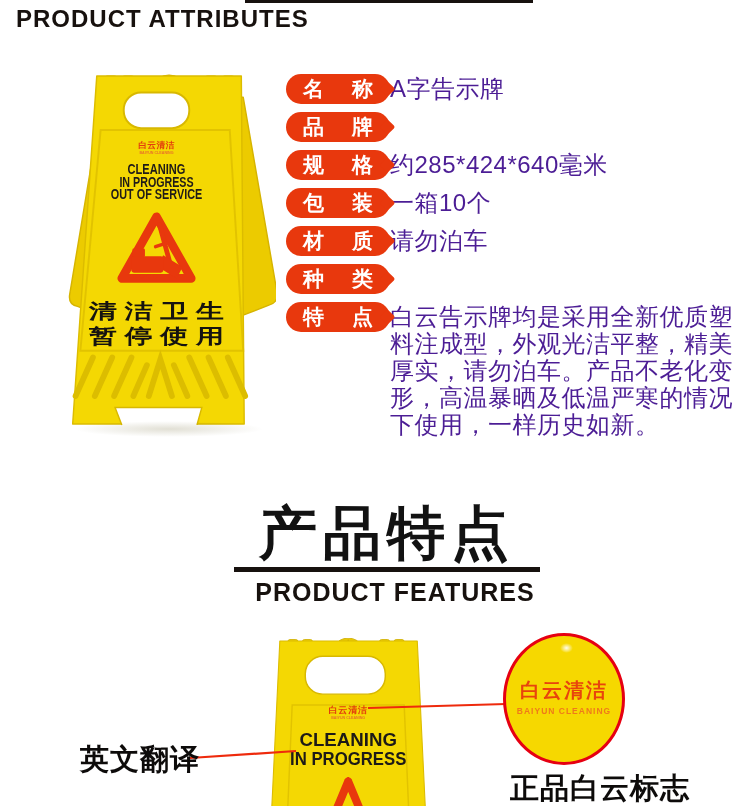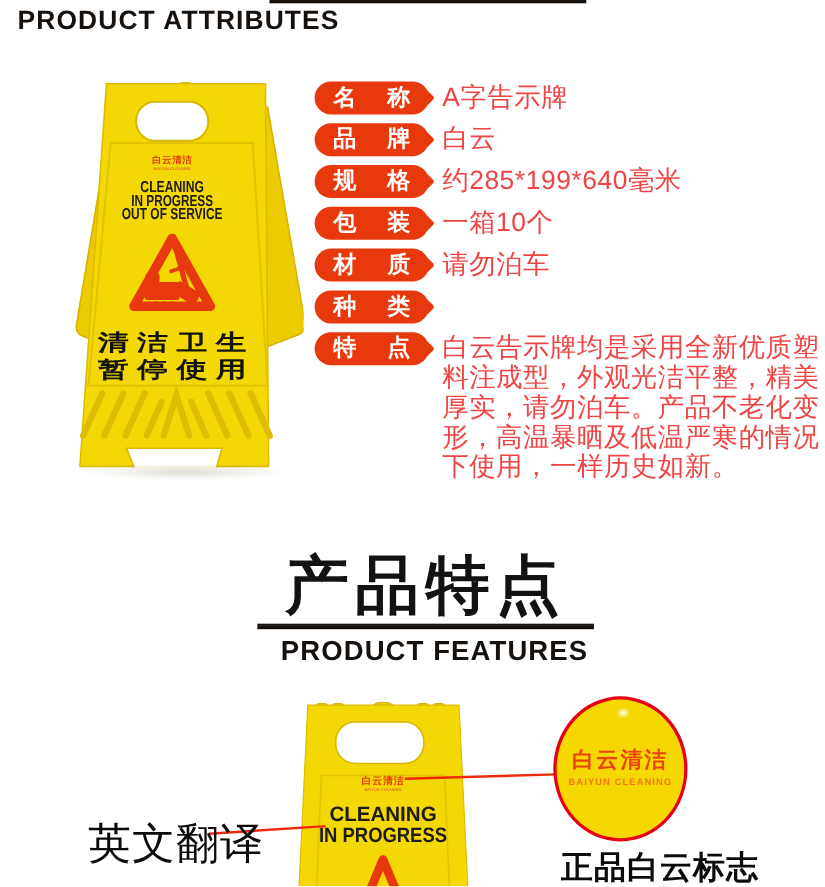--- a/index.html
+++ b/index.html
@@ -23,39 +23,39 @@
     position:relative; flex:0 0 104px; width:104px; height:30px;
     background:#e8380d; border-radius:15px;
     display:flex; justify-content:space-between; align-items:center;
     padding:0 17px; color:#fff; font-size:21px; font-weight:700; line-height:30px;
   }
   .pill::after {
     content:""; position:absolute; right:-3px; top:50%; width:11px; height:11px;
     background:#e8380d; transform:translateY(-50%) rotate(45deg); border-radius:2px;
   }
   .attr-value {
-    flex:1; max-width:346px; margin-left:12px; margin-top:1px;
-    font-size:24px; line-height:27px; letter-spacing:0.5px; color:#ef4444;
+    flex:1; max-width:346px; margin-top:1px;
+    font-size:24px; line-height:27px; letter-spacing:0.5px; color:#4c1d95;
   }
   
   .features-header { position:absolute; left:12px; top:502px; width:750px; text-align:center; }
   .features-title-cn { font-size:58px; font-weight:900; letter-spacing:6px; color:#121212; line-height:62px; }
   .features-rule { width:306px; height:3px; margin:3px auto 0;
     border-top:2px solid #17110e; border-bottom:3px solid #17110e; }
   .features-title-en { margin-top:6px; font-size:25px; font-weight:700; letter-spacing:1px; color:#17110e;padding-left:16px; }
   
   .sign1 { position:absolute; left:64px; top:74px; width:212px; height:353px; }
   .sign1-shadow { position:absolute; left:74px; top:421px; width:190px; height:16px;
     background:radial-gradient(ellipse at center, rgba(90,80,20,0.18), rgba(0,0,0,0) 70%); }
   .bottom-sec { position:absolute; left:0; top:630px; width:750px; height:176px; overflow:hidden; }
   .sign2 { position:absolute; left:266px; top:8px; width:160px; height:169px; }
   .leader-lines { position:absolute; left:0; top:0; width:750px; height:176px; pointer-events:none; }
   .callout-left {
     position:absolute; left:80px; top:110px;
-    font-size:39px; font-weight:400; color:#0d0b0a; letter-spacing:1px;
+    font-size:29px; font-weight:700; color:#0d0b0a; letter-spacing:1px;
   }
   .badge-circle {
     position:absolute; left:503px; top:3px; width:122px; height:132px;
     background:#f6d800; border:3px solid #e60012; border-radius:50%;
     display:flex; flex-direction:column; justify-content:center; align-items:center;
   }
   .badge-circle::before {
     content:""; position:absolute; left:54px; top:7px; width:13px; height:10px; border-radius:50%;
     background:radial-gradient(ellipse at center, rgba(255,255,255,0.95), rgba(255,255,255,0) 70%);
   }
@@ -142,28 +142,27 @@
           <span>名</span>
           <span>称</span>
         </div>
       <div class="attr-value">A字告示牌</div>
     </div>
     <div class="attr-row">
       <div class="pill">
           <span>品</span>
           <span>牌</span>
         </div>
-      <div class="attr-value">白云</div>
     </div>
     <div class="attr-row">
       <div class="pill">
           <span>规</span>
           <span>格</span>
         </div>
-      <div class="attr-value">约285*199*640毫米</div>
+      <div class="attr-value">约285*424*640毫米</div>
     </div>
     <div class="attr-row">
       <div class="pill">
           <span>包</span>
           <span>装</span>
         </div>
       <div class="attr-value">一箱10个</div>
     </div>
     <div class="attr-row">
       <div class="pill">

